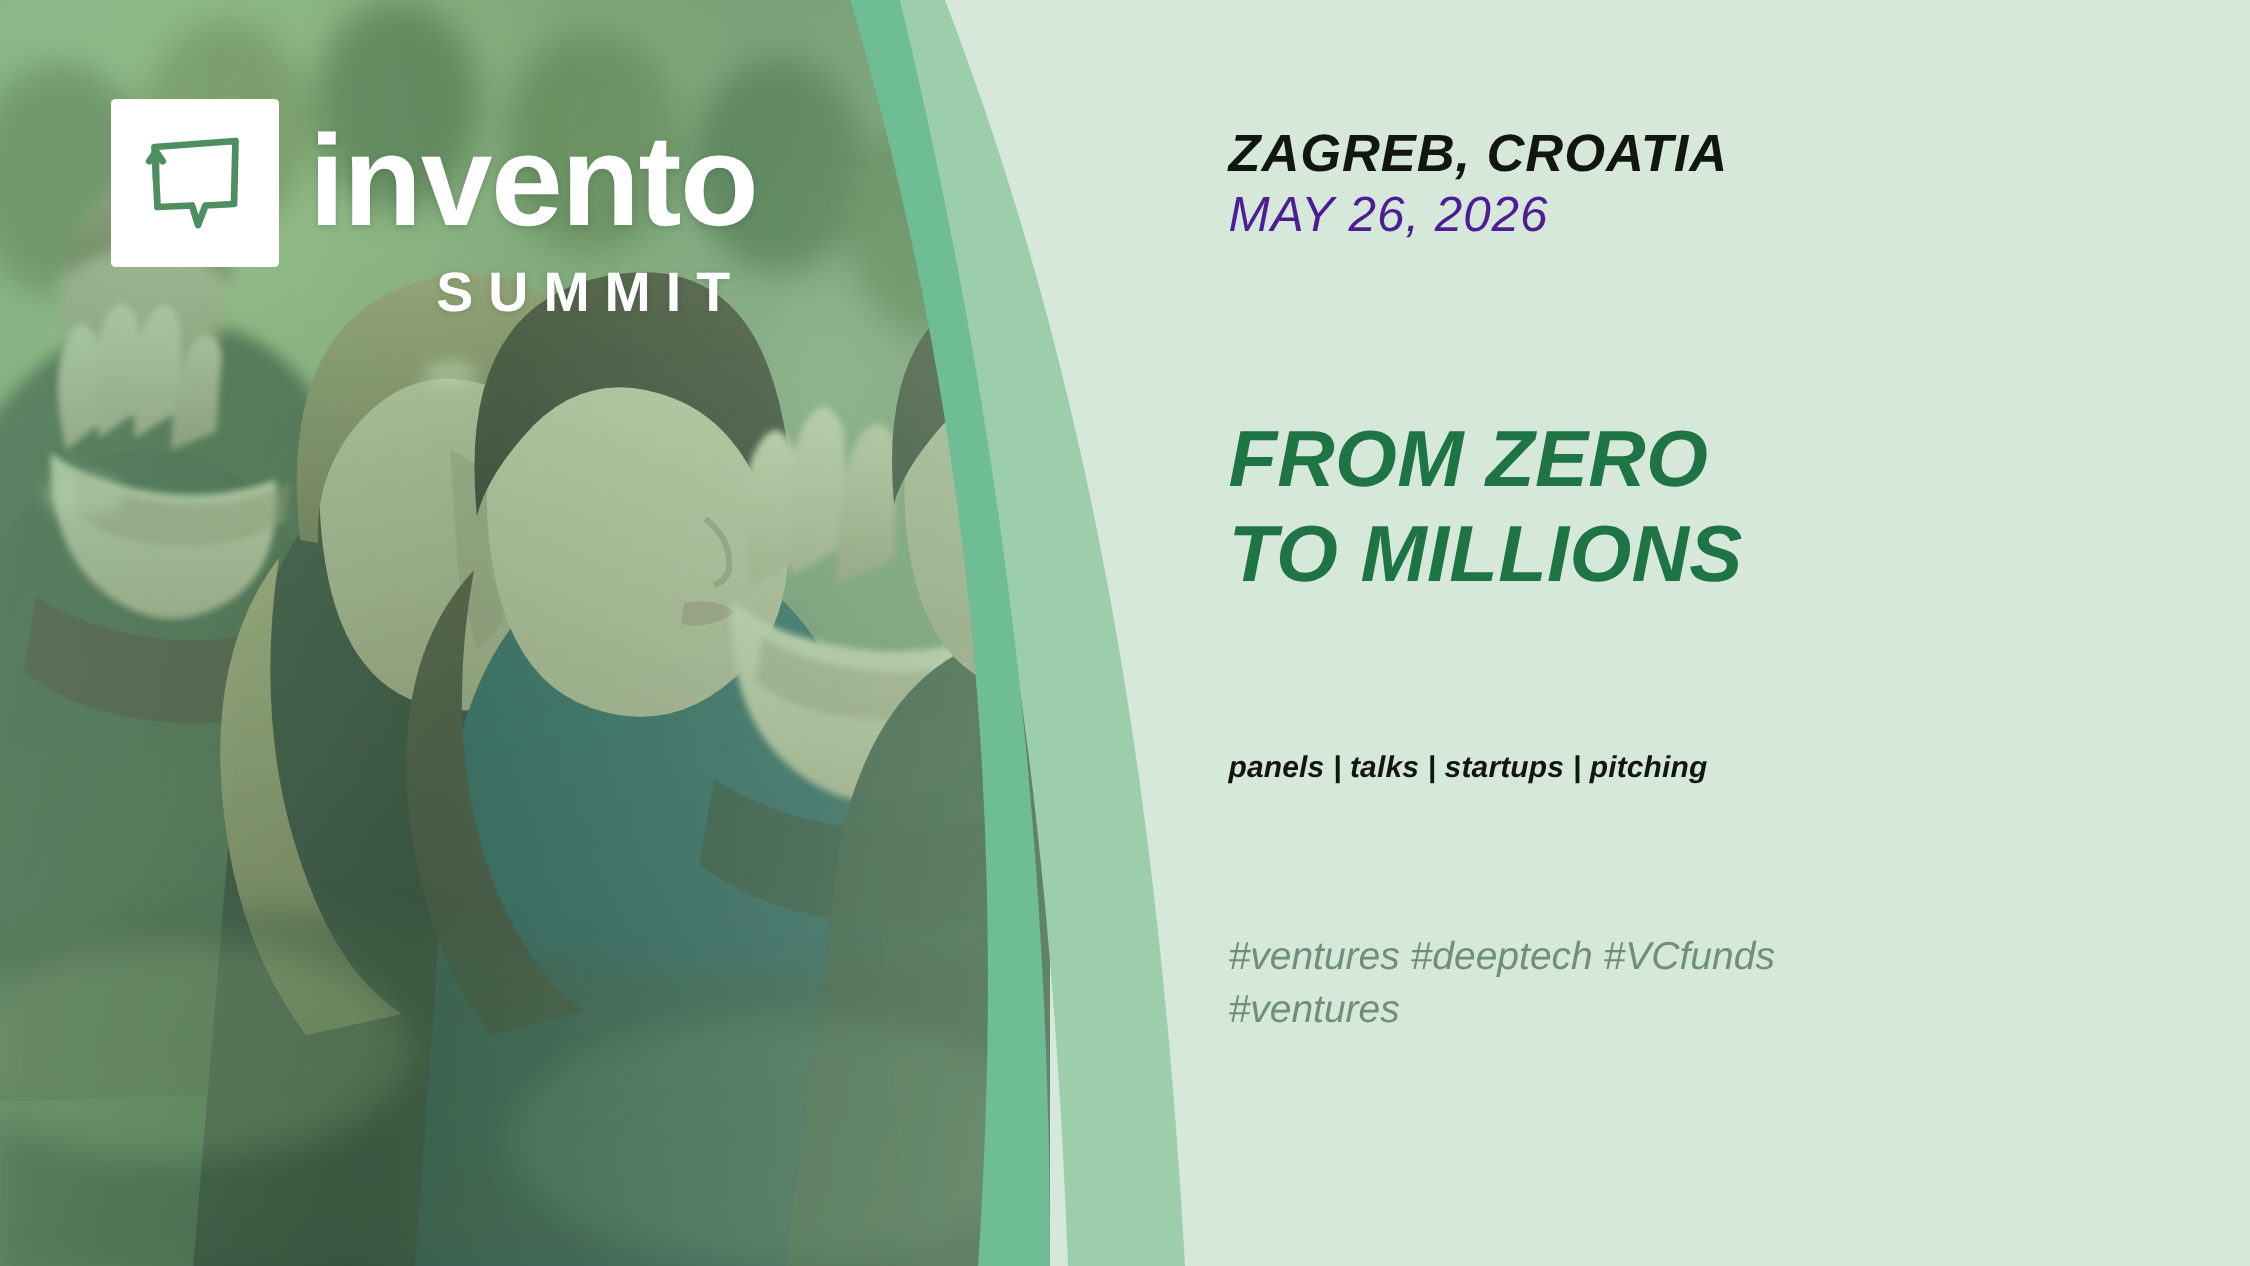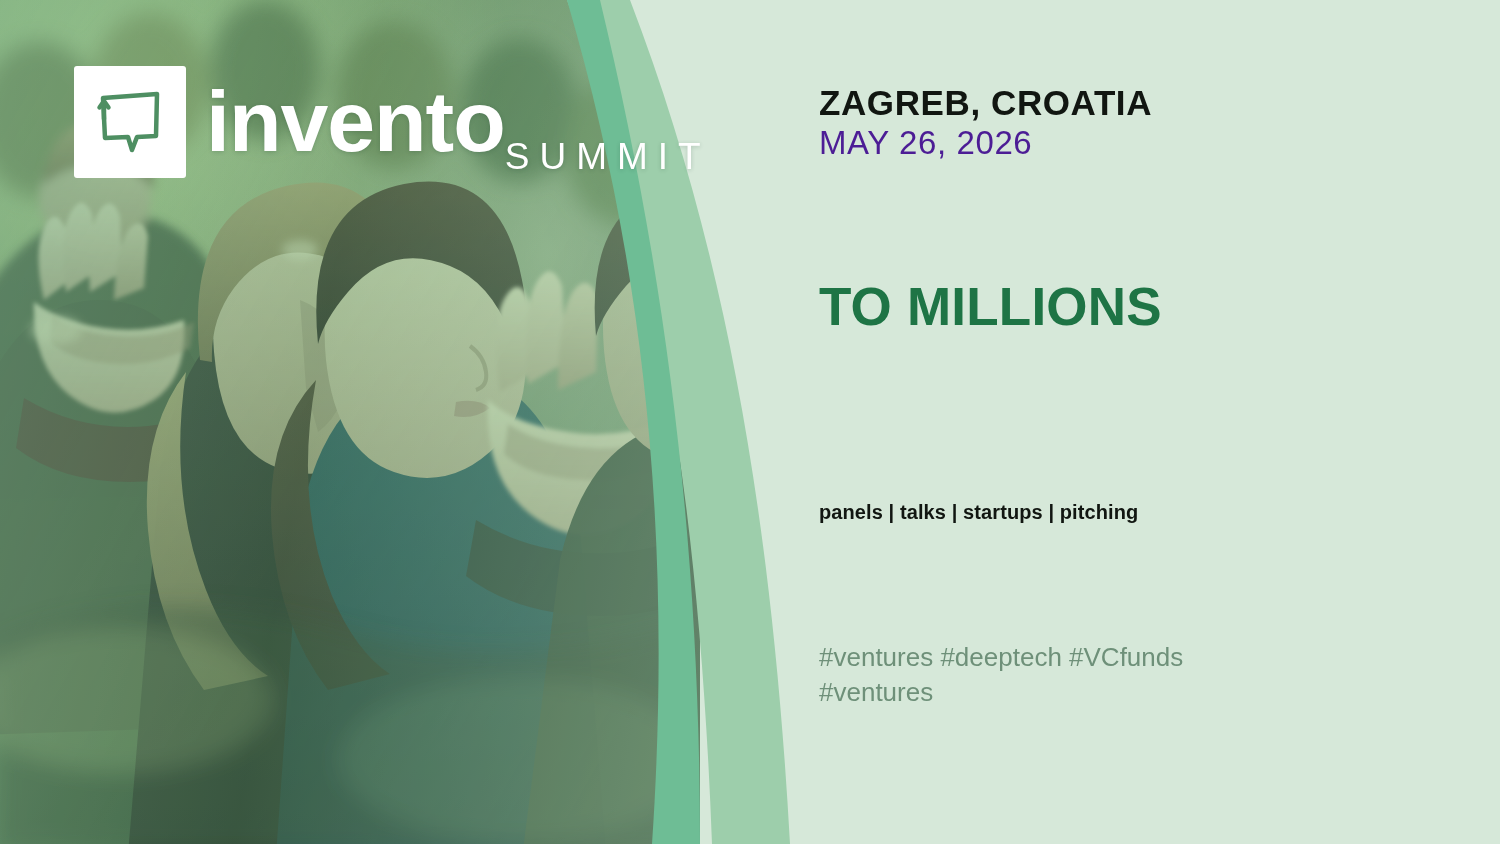--- a/index.html
+++ b/index.html
@@ -64,20 +64,21 @@
     width:900px; height:844px;
     pointer-events:none;
   }
   .curve-layer svg { display:block; width:900px; height:844px; }
 
   
   .logo-block {
     position:absolute;
     left:74px; top:66px;
     display:flex;
+    flex-direction:column;
     align-items:flex-start;
     z-index:6;
   }
   .logo-row {
     display:flex;
     align-items:center;
     gap:20px;
   }
   .logo-mark {
     width:112px; height:112px;
@@ -94,37 +95,38 @@
     font-weight:700;
     color:#ffffff;
     letter-spacing:-1px;
     line-height:0.95;
     white-space:nowrap;
     text-shadow:0 1px 4px rgba(30,70,50,0.22);
   }
   .logo-sub {
     align-self:flex-end;
     margin-top:-4px;
-    margin-right:19px;
+    margin-right:8px;
     font-size:37px;
-    font-weight:400;
+    font-weight:700;
     color:#ffffff;
     letter-spacing:10px;
     white-space:nowrap;
     text-shadow:0 1px 4px rgba(30,70,50,0.22);
   }
 
   
   .content {
     position:absolute;
     left:819px;
     top:0;
     width:640px;
     height:604px;
     z-index:5;
+    font-style:italic;
   }
 
   .place-block { position:absolute; top:82px; left:0; }
   .city {
     font-size:35px;
     font-weight:700;
     color:#111611;
     letter-spacing:0.6px;
     line-height:1.18;
     white-space:nowrap;
@@ -154,21 +156,21 @@
     top:501px; left:0;
     font-size:20px;
     font-weight:700;
     color:#111611;
     letter-spacing:0.1px;
     white-space:nowrap;
   }
 
   .tags {
     position:absolute;
-    top:640px; left:0;
+    top:620px; left:0;
     font-size:26px;
     font-weight:400;
     color:#6e9079;
     line-height:1.33;
     width:560px;
   }
   .tags .tag-line { display:block; white-space:nowrap; }
 </style>
 </head>
 <body>
@@ -342,20 +344,21 @@
   </div>
 
   <div class="content">
 
     <div class="place-block">
       <div class="city">ZAGREB, CROATIA</div>
       <div class="date">MAY 26, 2026</div>
     </div>
 
     <div class="headline">
+      <span class="hl-line">FROM ZERO</span>
       <span class="hl-line">TO MILLIONS</span>
     </div>
 
     <div class="format-line">panels | talks | startups | pitching</div>
 
     <div class="tags">
       <span class="tag-line">#ventures #deeptech #VCfunds</span>
       <span class="tag-line">#ventures</span>
     </div>
 

